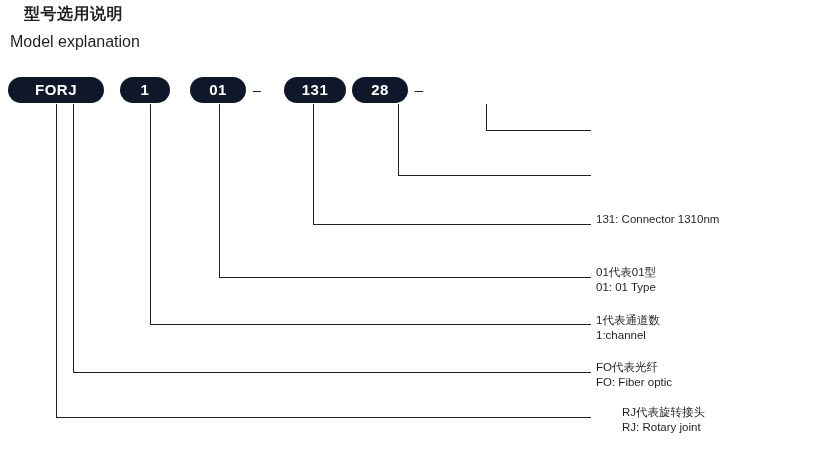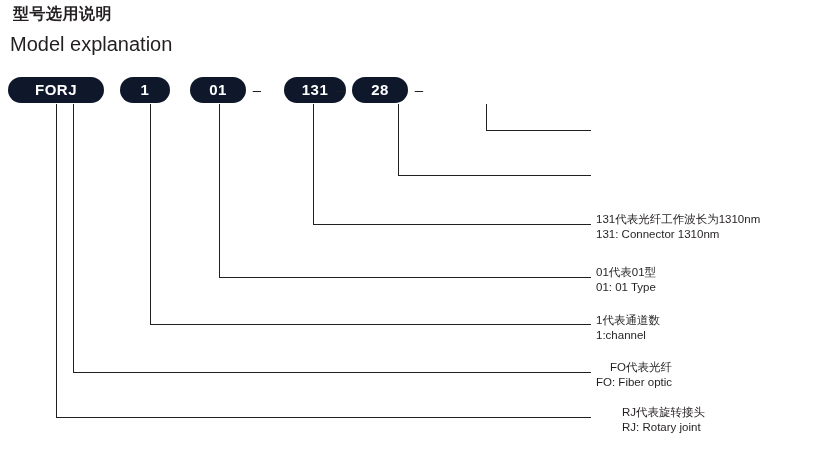--- a/index.html
+++ b/index.html
@@ -15,32 +15,32 @@
     position: relative;
     overflow: hidden;
   }
   #root {
     position: relative;
     width: 813px;
     height: 455px;
   }
   .title-cn {
     position: absolute;
-    left: 13px;
+    left: 24px;
     top: 4px;
     font-size: 16px;
     font-weight: bold;
     letter-spacing: 0.5px;
     color: #231f20;
   }
   .title-en {
     position: absolute;
     left: 10px;
     top: 33px;
-    font-size: 20px;
+    font-size: 16px;
     font-weight: normal;
     color: #231f20;
   }
   
   .pill {
     position: absolute;
     background: #0f172a;
     color: #ffffff;
     font-weight: bold;
     font-size: 15px;
@@ -122,35 +122,34 @@
 
   <div class="vline" style="left:73px; top:104px; height:268px;"></div>
   <div class="hline" style="left:73px; top:372px; width:518px;"></div>
 
   <div class="vline" style="left:56px; top:104px; height:313px;"></div>
   <div class="hline" style="left:56px; top:417px; width:535px;"></div>
 
 
 
   <div class="callout" style="left:596px; top:212px;">
-    <span class="cn">131代表光纤工作波长为1310nm</span>
     <span class="en">131: Connector 1310nm</span>
   </div>
 
   <div class="callout" style="left:596px; top:265px;">
     <span class="cn">01代表01型</span>
     <span class="en">01: 01 Type</span>
   </div>
 
   <div class="callout" style="left:596px; top:313px;">
     <span class="cn">1代表通道数</span>
     <span class="en">1:channel</span>
   </div>
 
-  <div class="callout" style="left:596px; top:360px;text-align:right;">
+  <div class="callout" style="left:596px; top:360px;">
     <span class="cn">FO代表光纤</span>
     <span class="en">FO:  Fiber optic</span>
   </div>
 
   <div class="callout" style="left:596px; top:405px;margin-left:26px;">
     <span class="cn">RJ代表旋转接头</span>
     <span class="en">RJ:  Rotary joint</span>
   </div>
 
 </div>

